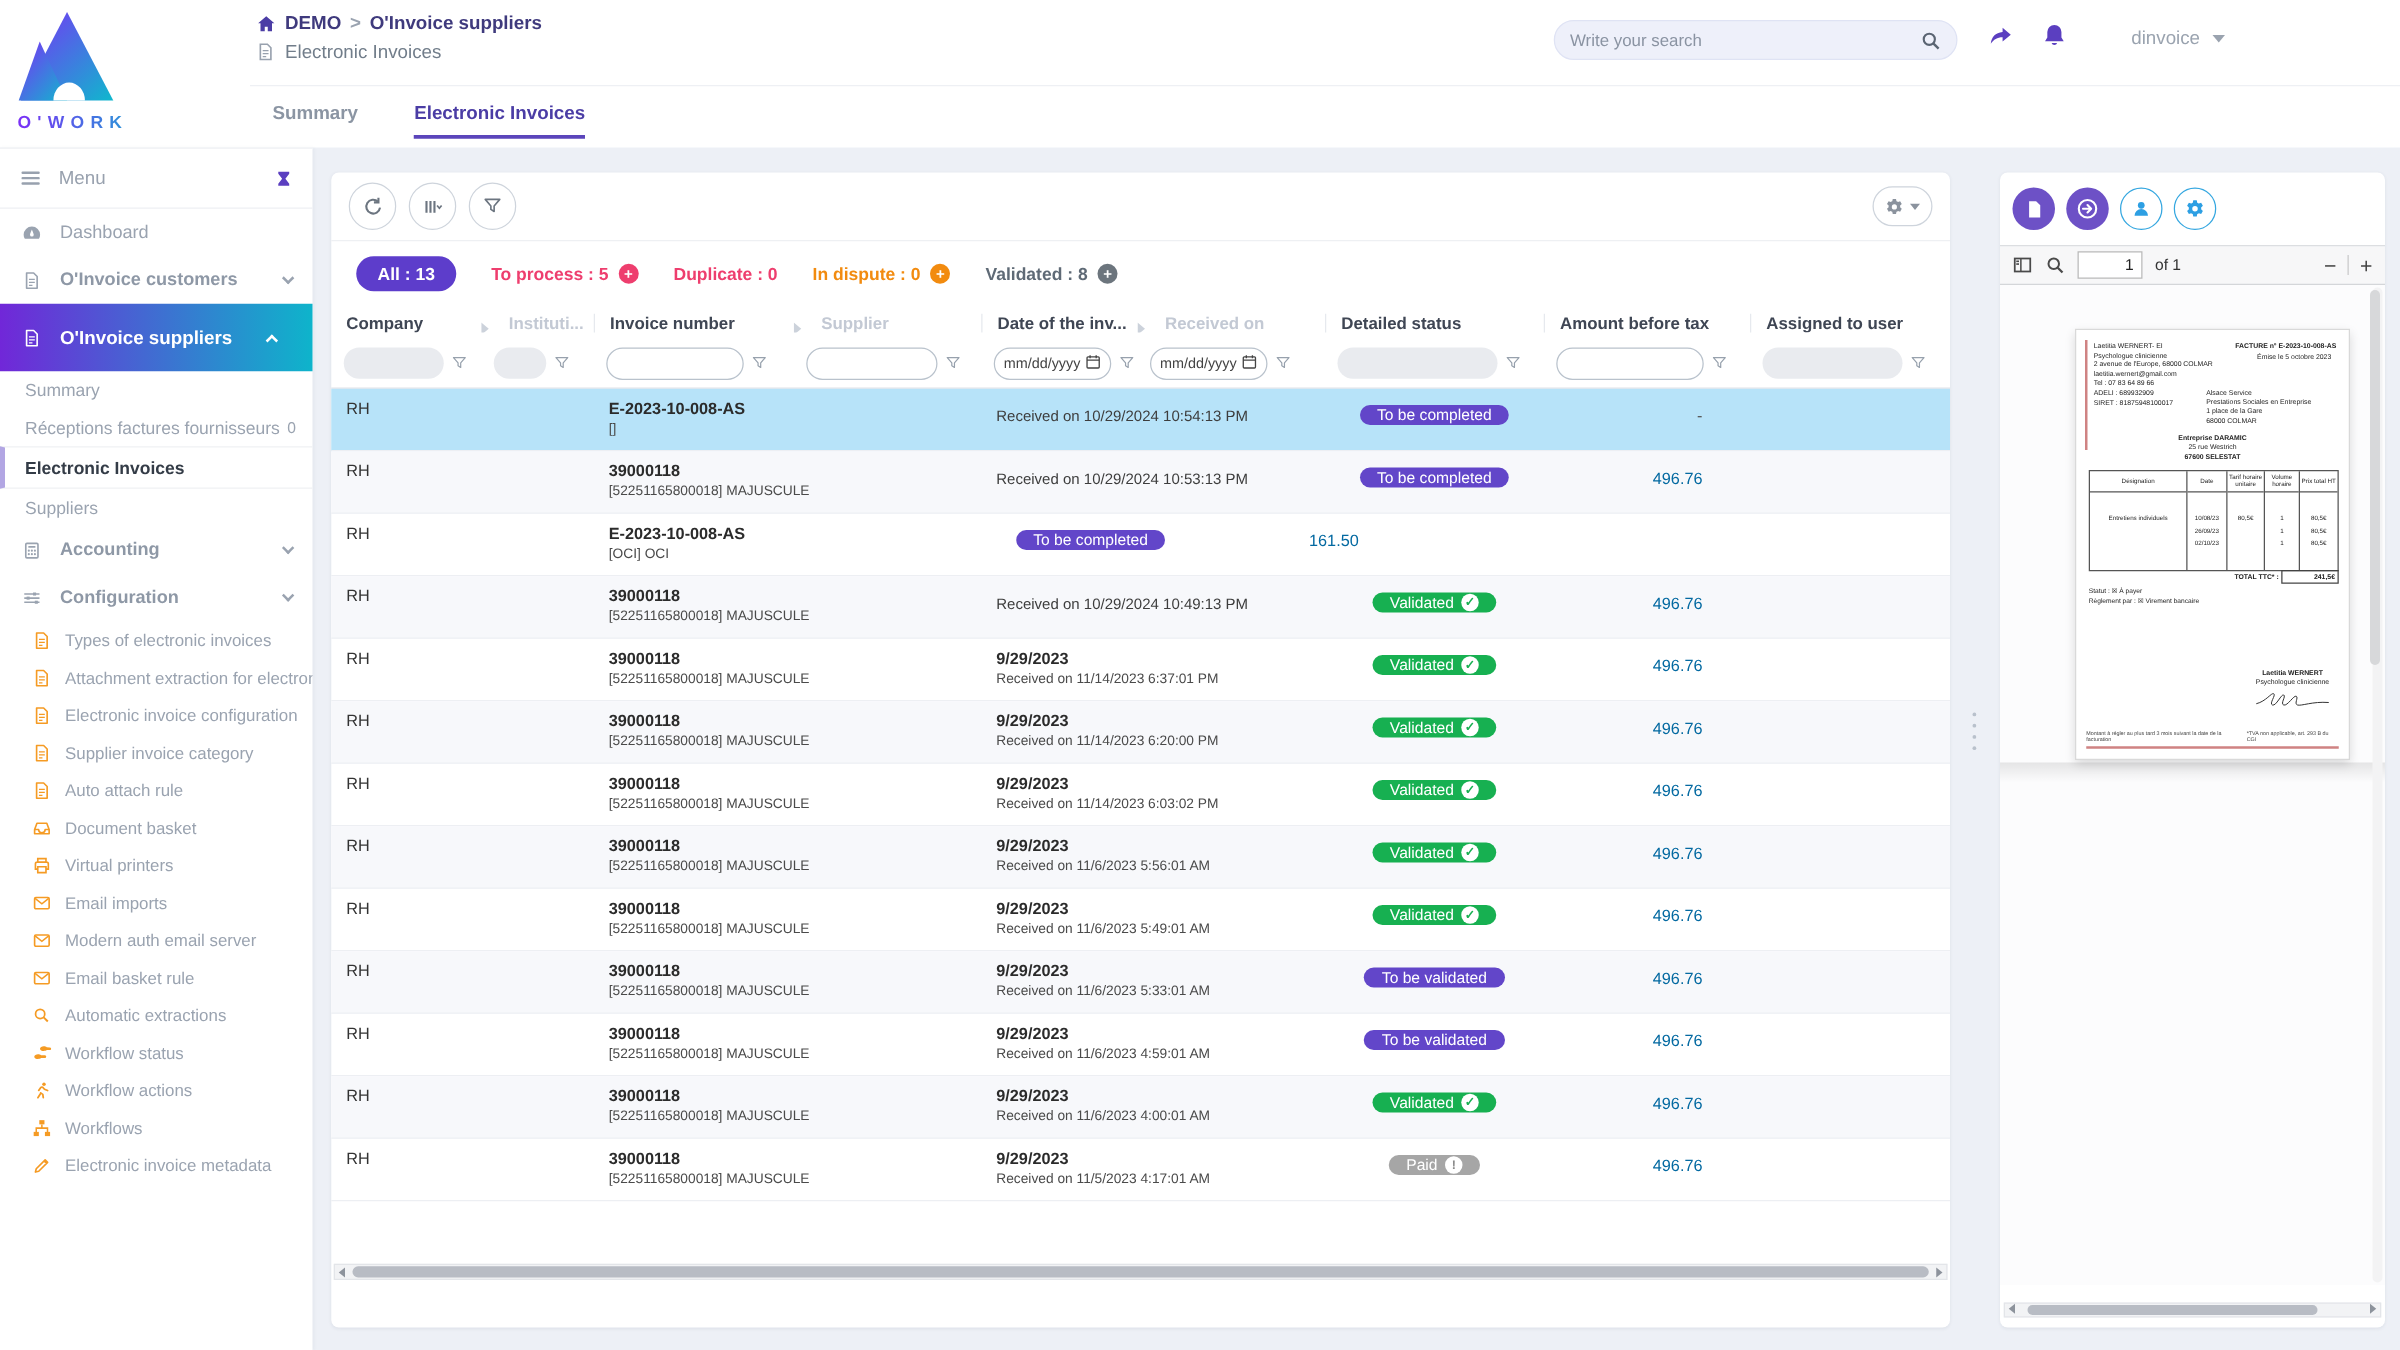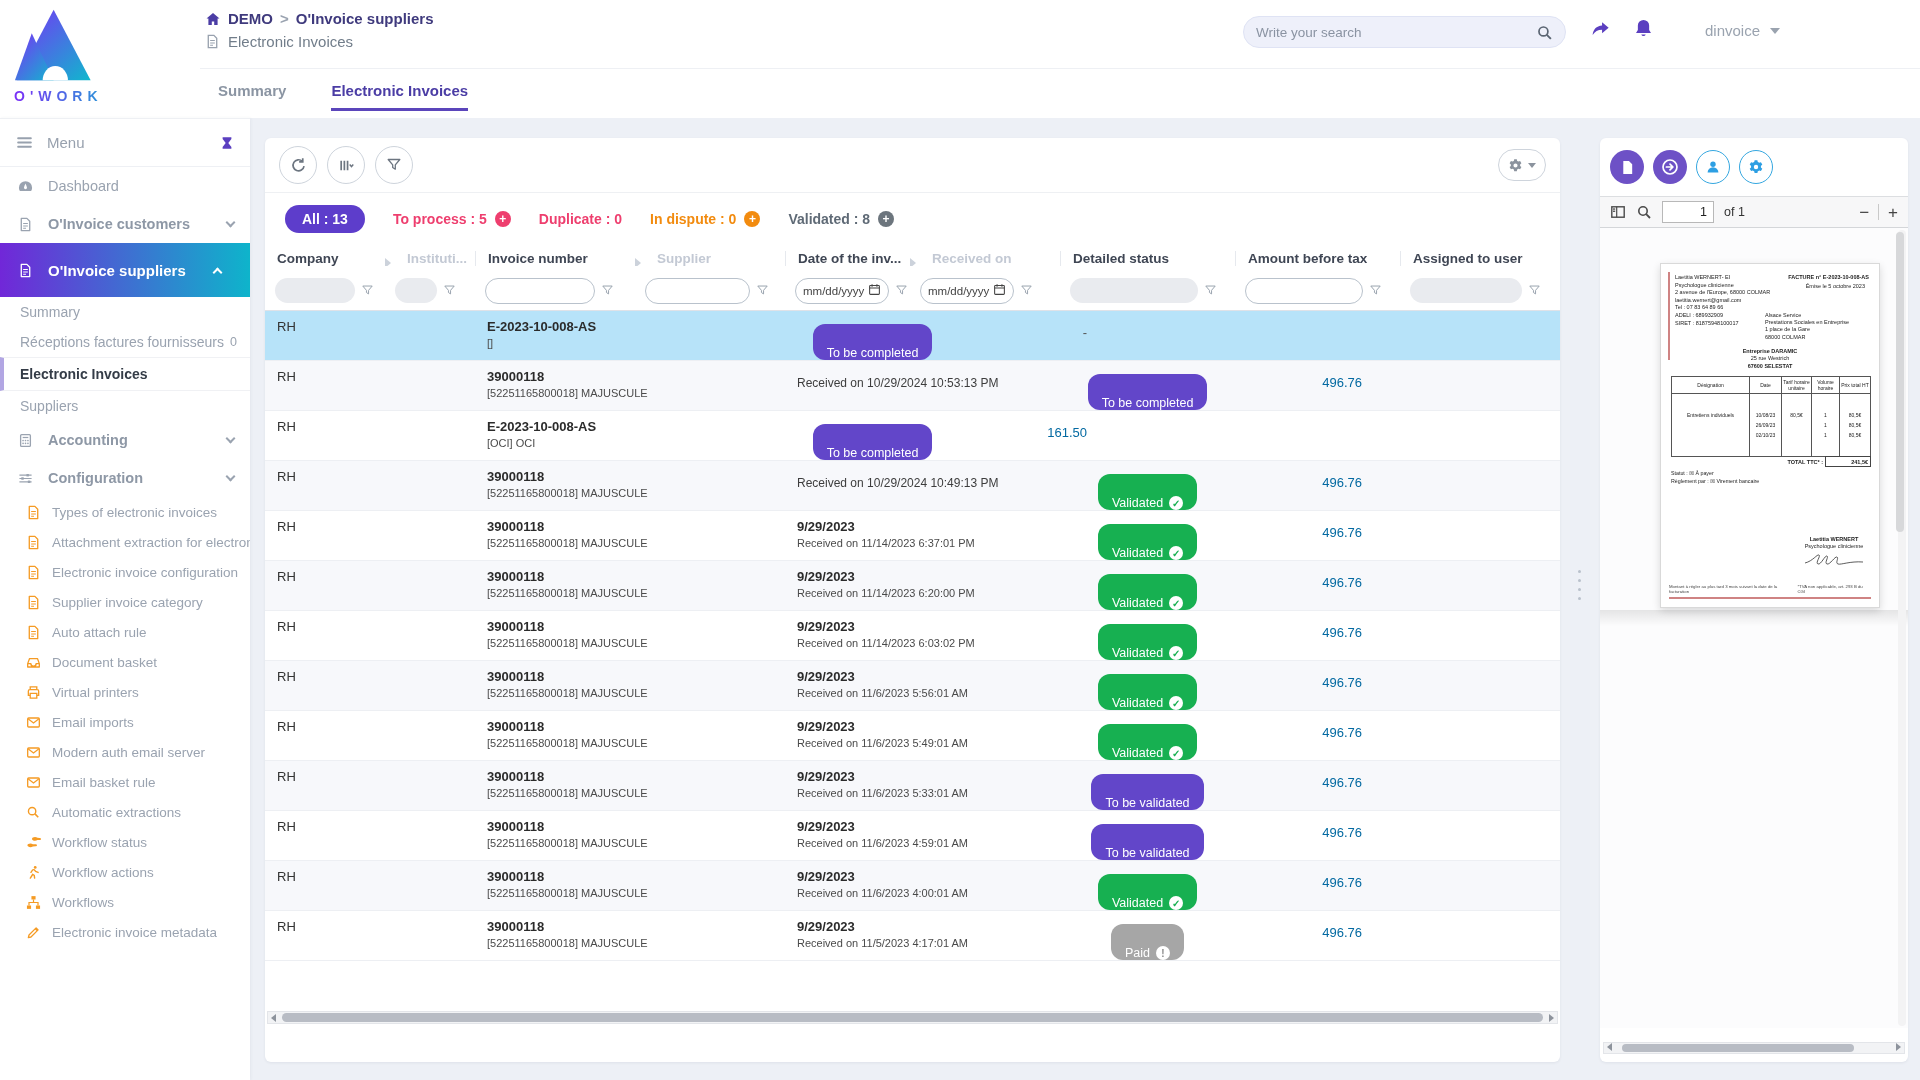--- a/index.html
+++ b/index.html
@@ -97,22 +97,22 @@
 
   .trow { display:flex; height:50px; border-bottom:1px solid #edeff3; cursor:pointer; }
   .trow:nth-child(even) { background:#f7f8fb; }
   .trow.selected { background:#b7e3f9; }
   .td { padding:8px 0 0 12px; overflow:visible; white-space:nowrap; }
   .td .l1 { font-size:13px; font-weight:700; color:#2b2b2b; }
   .td .l2 { font-size:11px; color:#4a4a4a; margin-top:3px; }
   .td.company { font-size:13px; color:#333; }
   .td.datec .only { font-size:12px; color:#3d3d3d; padding-top:7px; }
   .td.status { display:flex; justify-content:center; padding:13px 0 0 0; }
-  .badge { height:36px; border-radius:12px; color:#fff; font-size:12.5px; display:flex;
-    align-items:flex-end; gap:6px; padding:0 14px; }
+  .badge { height:16px; border-radius:12px; color:#fff; font-size:12.5px; display:flex;
+    align-items:center; gap:6px; padding:0 14px; }
   .badge .disc { width:14px; height:14px; border-radius:50%; background:#fff; font-size:10px; font-weight:700;
     display:flex; align-items:center; justify-content:center; }
   .td.amount { text-align:right; padding:14px 38px 0 0; font-size:13px; color:#0369a1; }
   .td.amount.dash { color:#555; }
 
   .hscroll { position:absolute; left:2px; right:2px; bottom:38px; height:13px; background:#f2f3f5;
     border:1px solid #e3e5e9; display:flex; align-items:center; }
   .hthumb { position:absolute; left:14px; right:14px; top:1px; bottom:1px; background:#b8bcc4; border-radius:6px; cursor:grab; }
   .sarrow { width:0; height:0; border-top:4px solid transparent; border-bottom:4px solid transparent; position:absolute; cursor:pointer; }
   .sarrow.left { border-right:5px solid #8d939c; left:3px; }
@@ -621,20 +621,23 @@
     </div>
   <div id="tbody">
       <div class="trow selected">
         <div class="td company" style="width: 120px;">RH</div>
         <div class="td" style="width: 90px;"></div>
         <div class="td" style="width: 160px;">
           <div class="l1">E-2023-10-008-AS</div>
           <div class="l2">[]</div>
         </div>
         <div class="td" style="width: 150px;"></div>
+        <div class="td datec" style="width: 275px;">
+          <div class="only">Received on 10/29/2024 10:54:13 PM</div>
+        </div>
         <div class="td status" style="width: 175px;">
           <span class="badge" style="background: rgb(98, 70, 201);">
             <span>To be completed</span>
           </span>
         </div>
         <div class="td amount dash" style="width: 165px;">-</div>
         <div class="td" style="width: 160px;"></div>
       </div>
       <div class="trow">
         <div class="td company" style="width: 120px;">RH</div>

